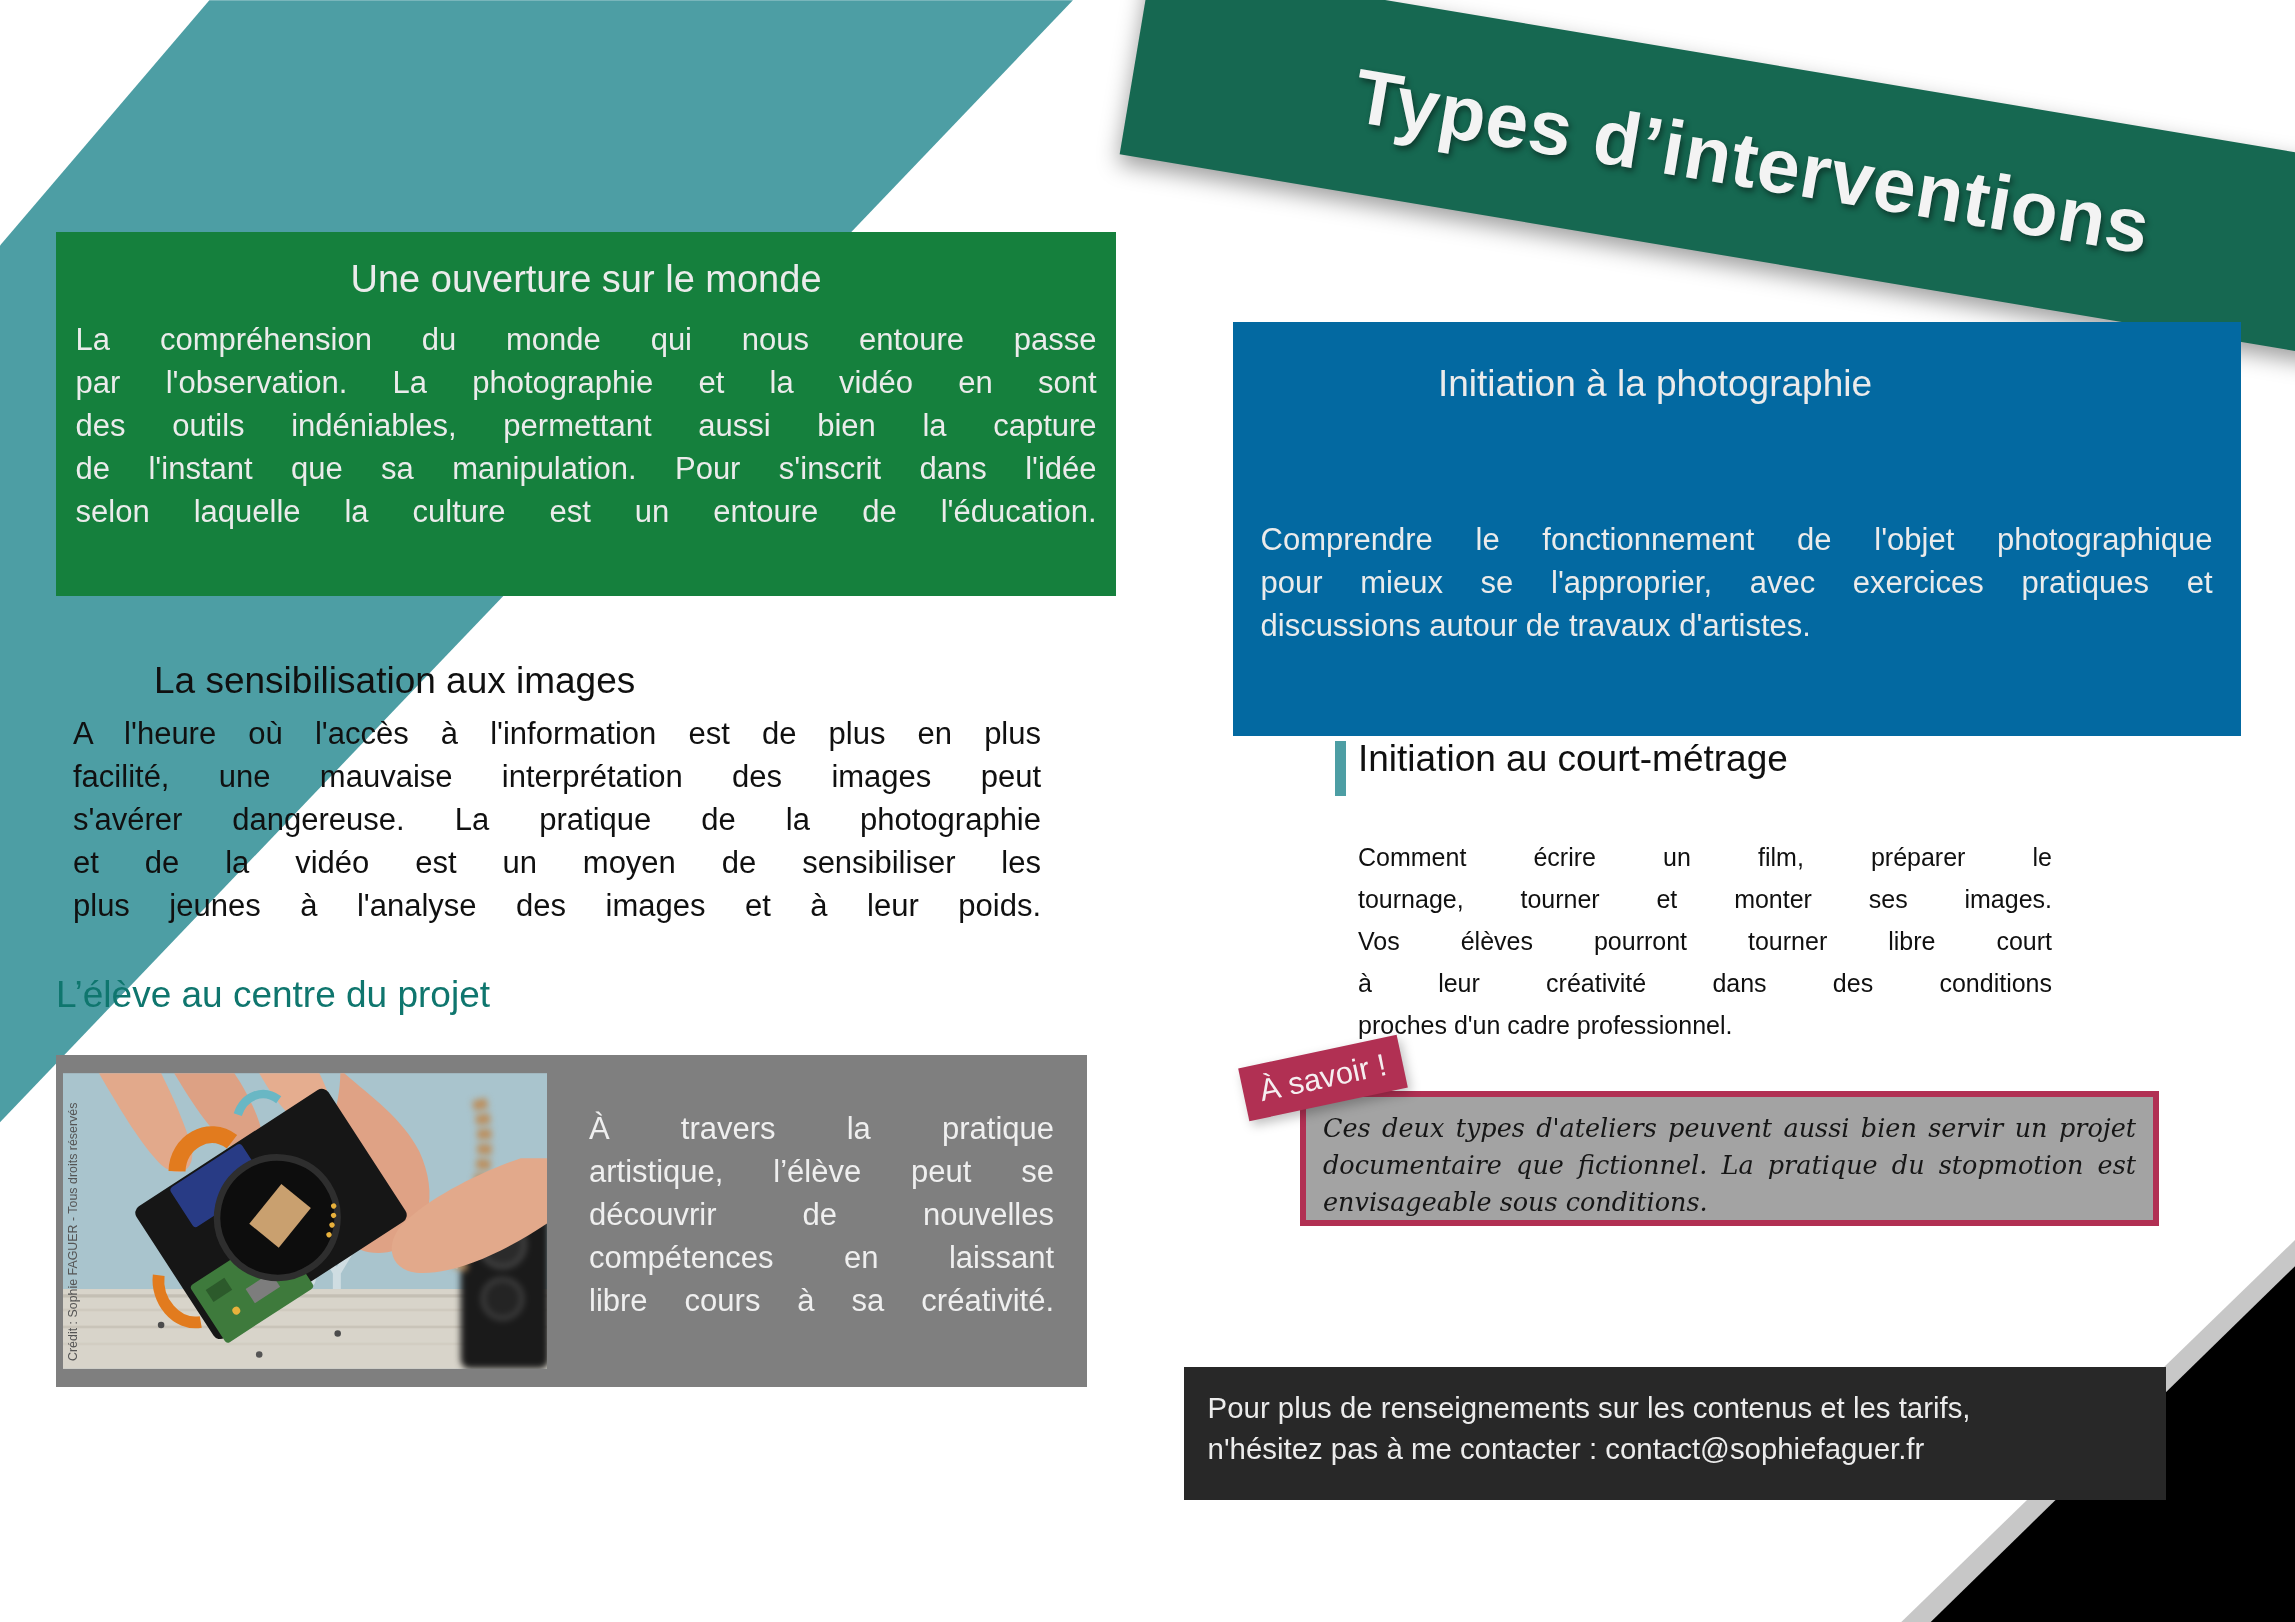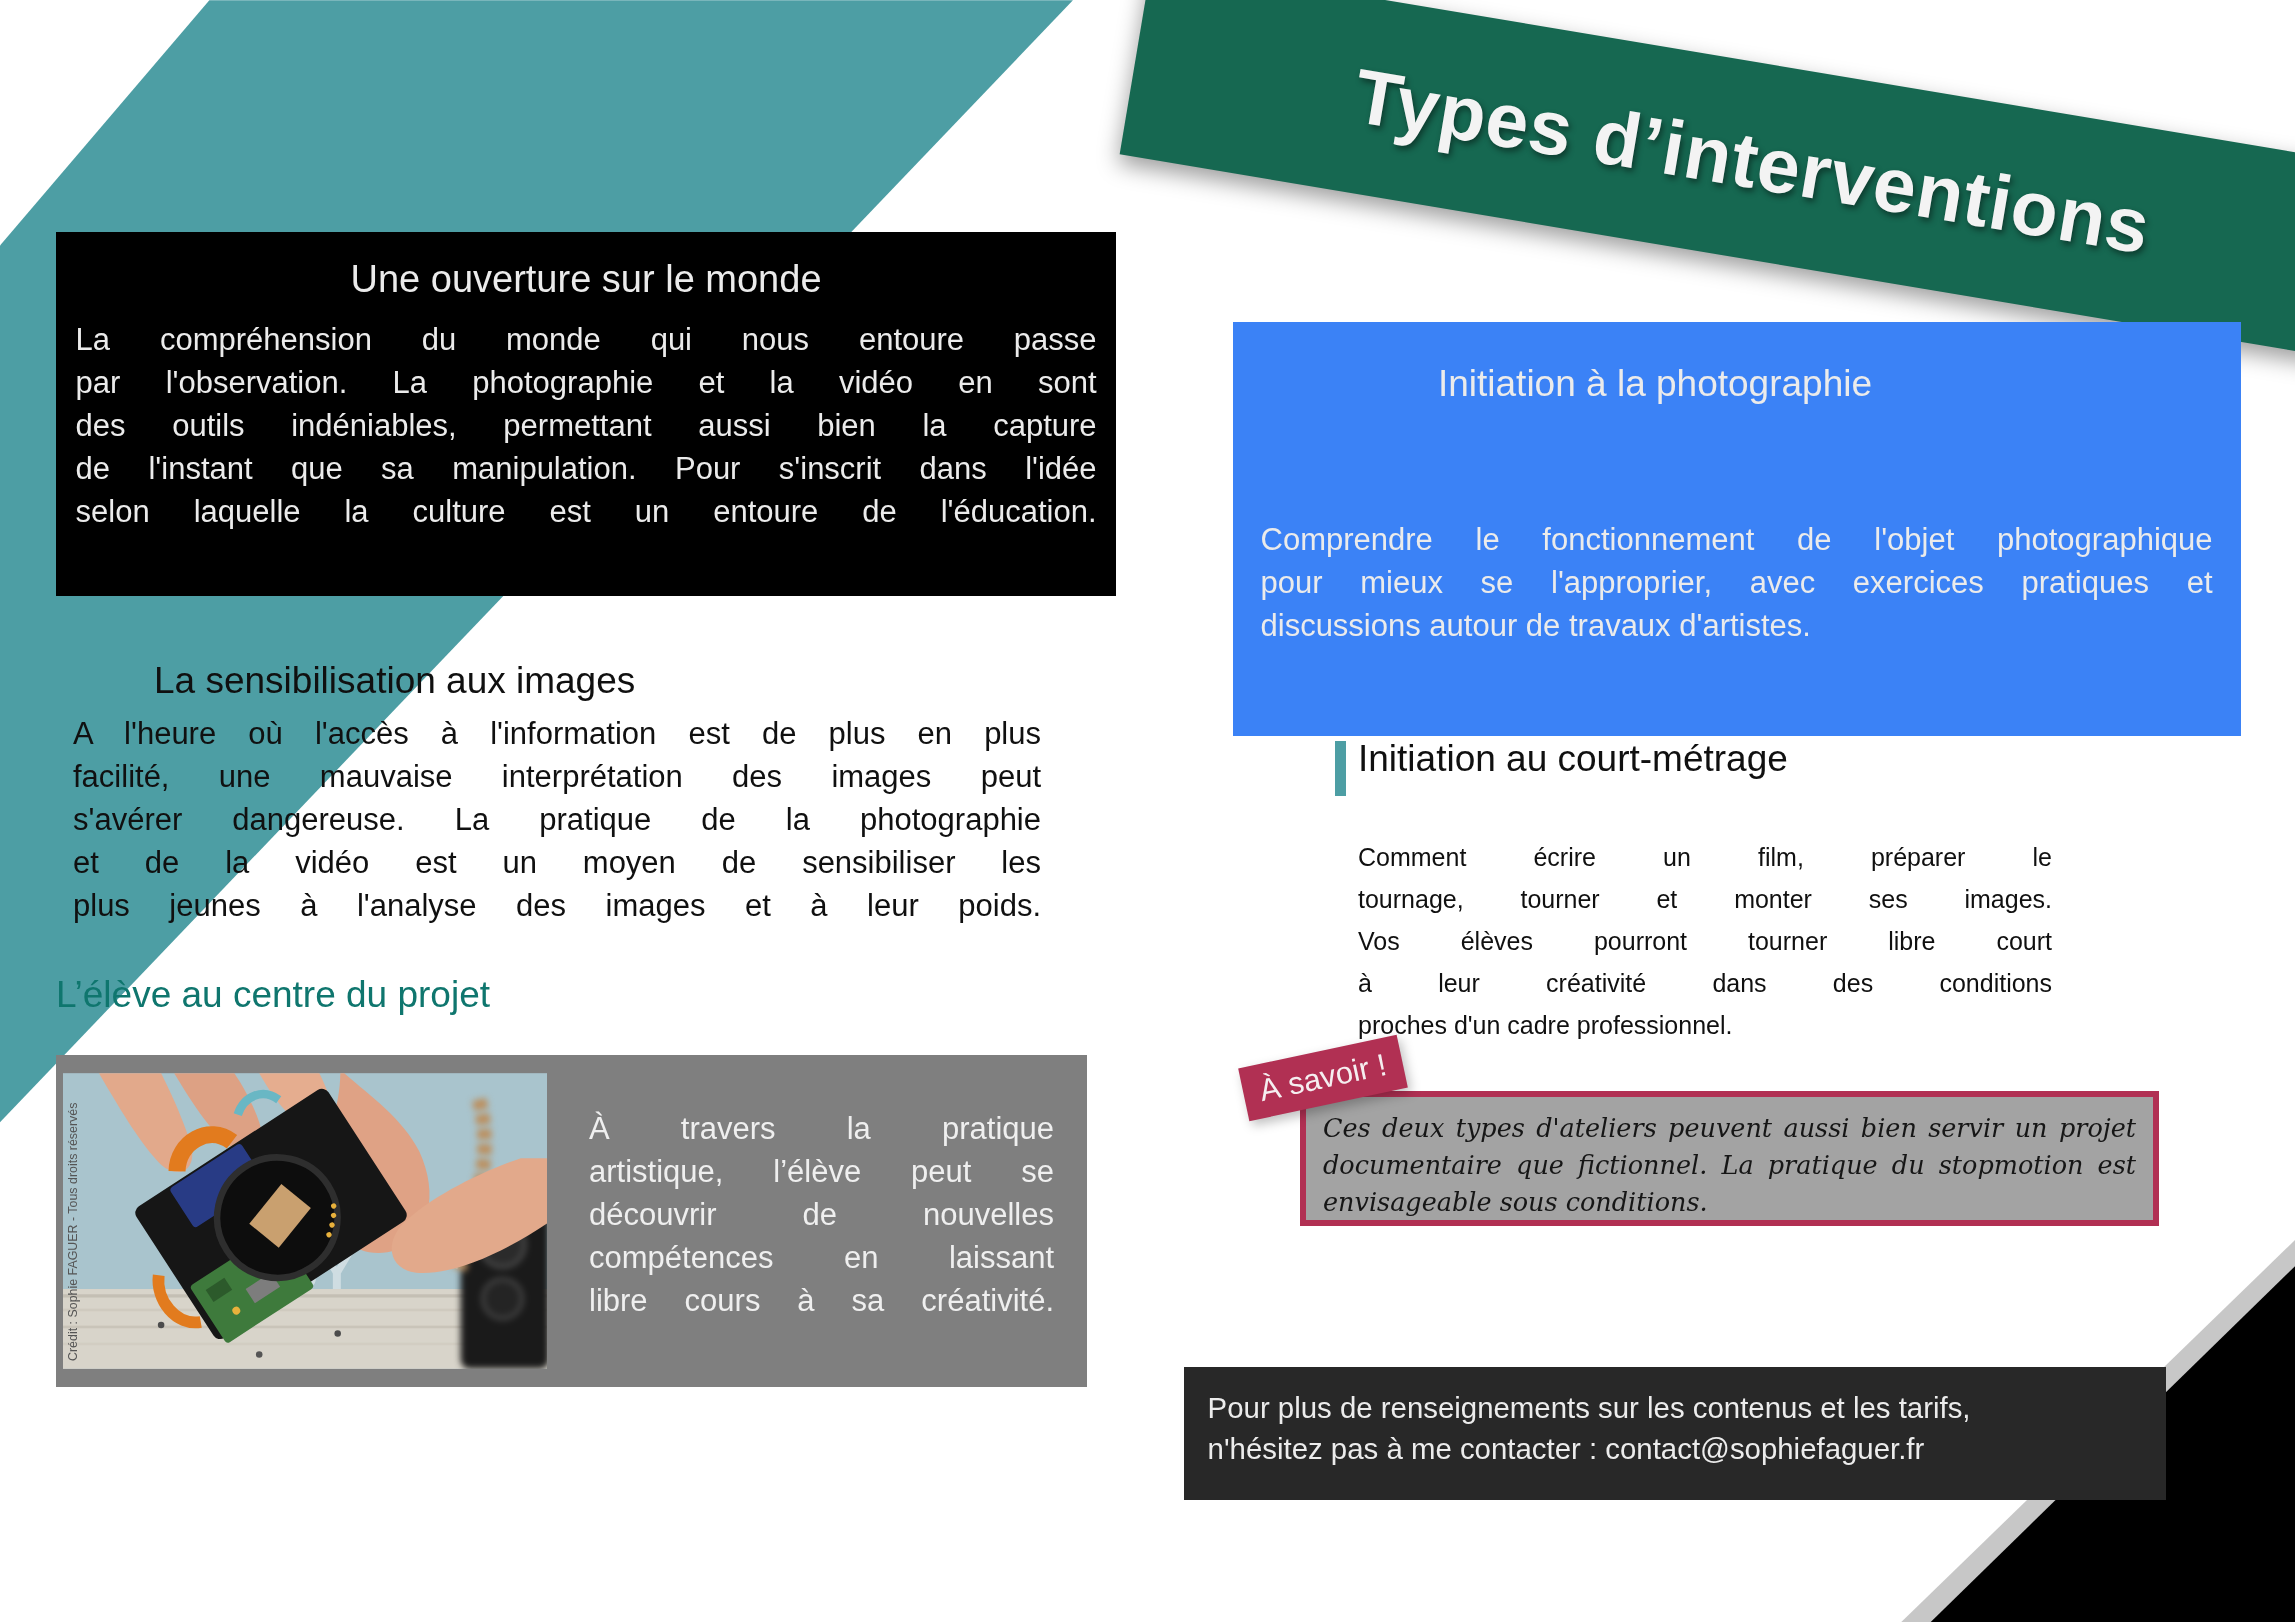--- a/index.html
+++ b/index.html
@@ -20,37 +20,37 @@
     font-size:77px;font-weight:bold;color:#f3f3f3;letter-spacing:0.7px;
     text-shadow:2.6px 3.3px 6.5px rgba(0,0,0,.45);white-space:nowrap;
   }
 
   
   .line{ text-align:justify; text-align-last:justify; }
   .line.last{ text-align-last:left; }
 
   
   .opening-box{
-    position:absolute;left:56px;top:232px;width:1060px;height:364px;background:#000000;color:#ebebeb;
+    position:absolute;left:56px;top:232px;width:1060px;height:364px;background:#15803d;color:#ebebeb;
   }
   .opening-box h2{
     margin:26px 0 0 0;font-size:38px;font-weight:normal;text-align:center;color:#ebebeb;
   }
   .opening-para{position:absolute;left:19.6px;top:86px;width:1021px;font-size:31px;line-height:43px;color:#ebebeb;}
 
   .awareness-h{position:absolute;left:154px;top:660px;font-size:37px;color:#101010;white-space:nowrap;}
   .awareness-para{position:absolute;left:73px;top:712px;width:968px;font-size:31px;line-height:43px;color:#101010;}
 
   .student-h{position:absolute;left:56px;top:974px;width:1060px;text-align:left;font-size:37px;color:#0f766e;}
   .student-box{position:absolute;left:56px;top:1055px;width:1031px;height:332px;background:#7f7f7f;}
   .student-photo{position:absolute;left:6.5px;top:18.3px;width:484px;height:296px;display:block;}
   .student-para{position:absolute;left:533px;top:52px;width:465px;font-size:31px;line-height:43px;color:#efefef;}
 
   
-  .photo-box{position:absolute;left:1233px;top:322px;width:1008px;height:414px;background:#3b82f6;color:#ebebeb;}
+  .photo-box{position:absolute;left:1233px;top:322px;width:1008px;height:414px;background:#0369a1;color:#ebebeb;}
   .photo-box h2{
     margin:41px 164px 0 0;font-size:37px;font-weight:normal;text-align:center;color:#ebebeb;
   }
   .photo-para{position:absolute;left:27.5px;top:196px;width:952px;font-size:31px;line-height:43px;color:#ebebeb;}
 
   .film-bar{position:absolute;left:1335px;top:741px;width:10.5px;height:55px;background:#4d9ea4;}
   .film-h{position:absolute;left:1358px;top:738px;font-size:37px;color:#101010;white-space:nowrap;}
   .film-para{position:absolute;left:1358px;top:836px;width:694px;font-size:25px;line-height:42px;color:#101010;}
 
   .ribbon{

